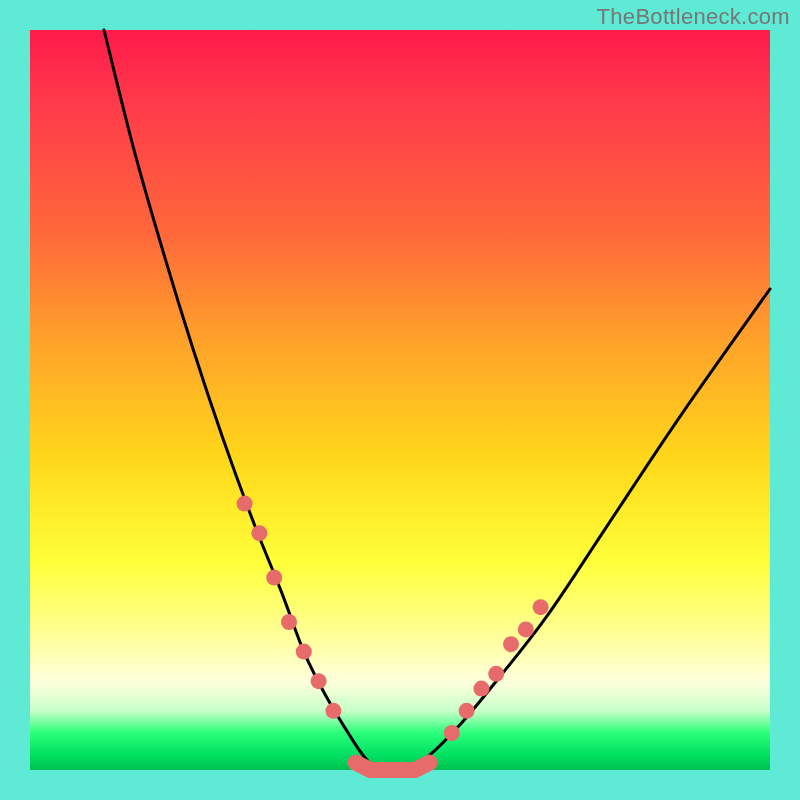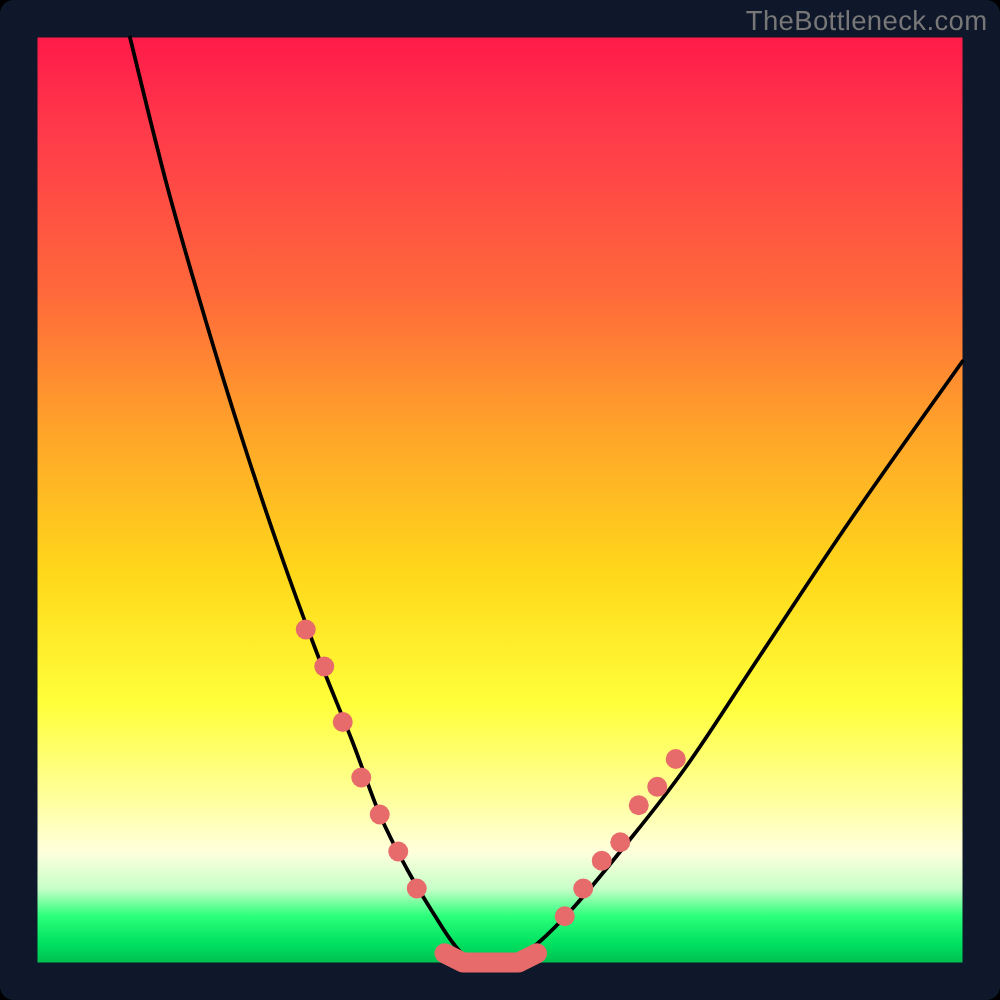--- a/index.html
+++ b/index.html
@@ -8,22 +8,21 @@
     width: 800px;
     height: 800px;
     overflow: hidden;
     background: #000;
     font-family: Arial, Helvetica, sans-serif;
   }
   .frame {
     position: relative;
     width: 800px;
     height: 800px;
-    background: #0f172a;
-    border-radius: 11px;
+    background: #5eead4;
   }
   .plot {
     position: absolute;
     left: 30px;
     top: 30px;
     width: 740px;
     height: 740px;
     background: linear-gradient(
       to bottom,
       #ff1a4a 0%,

